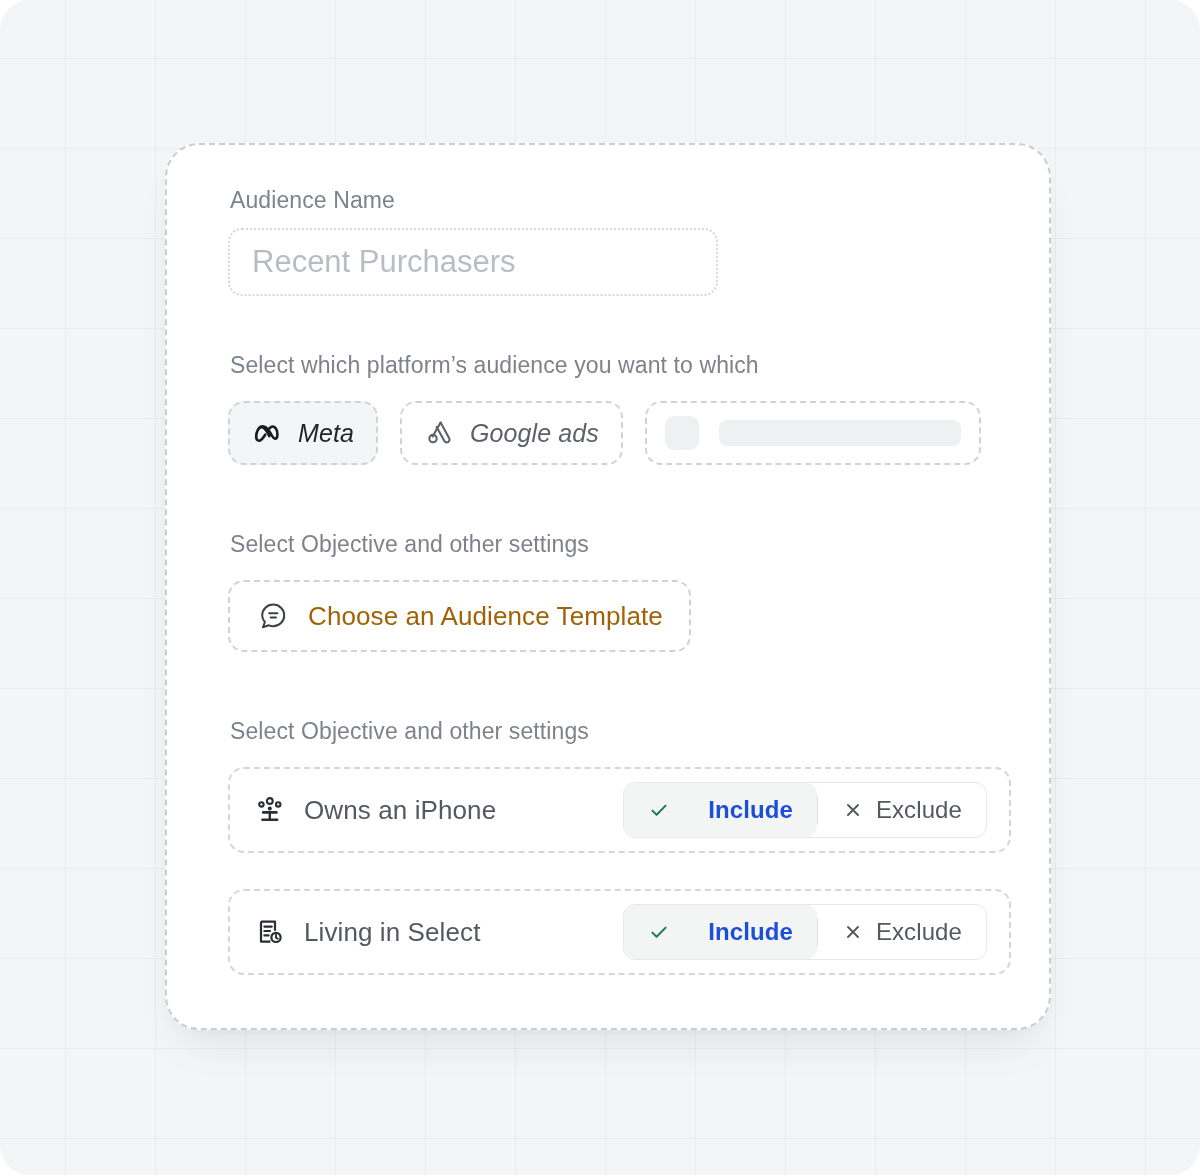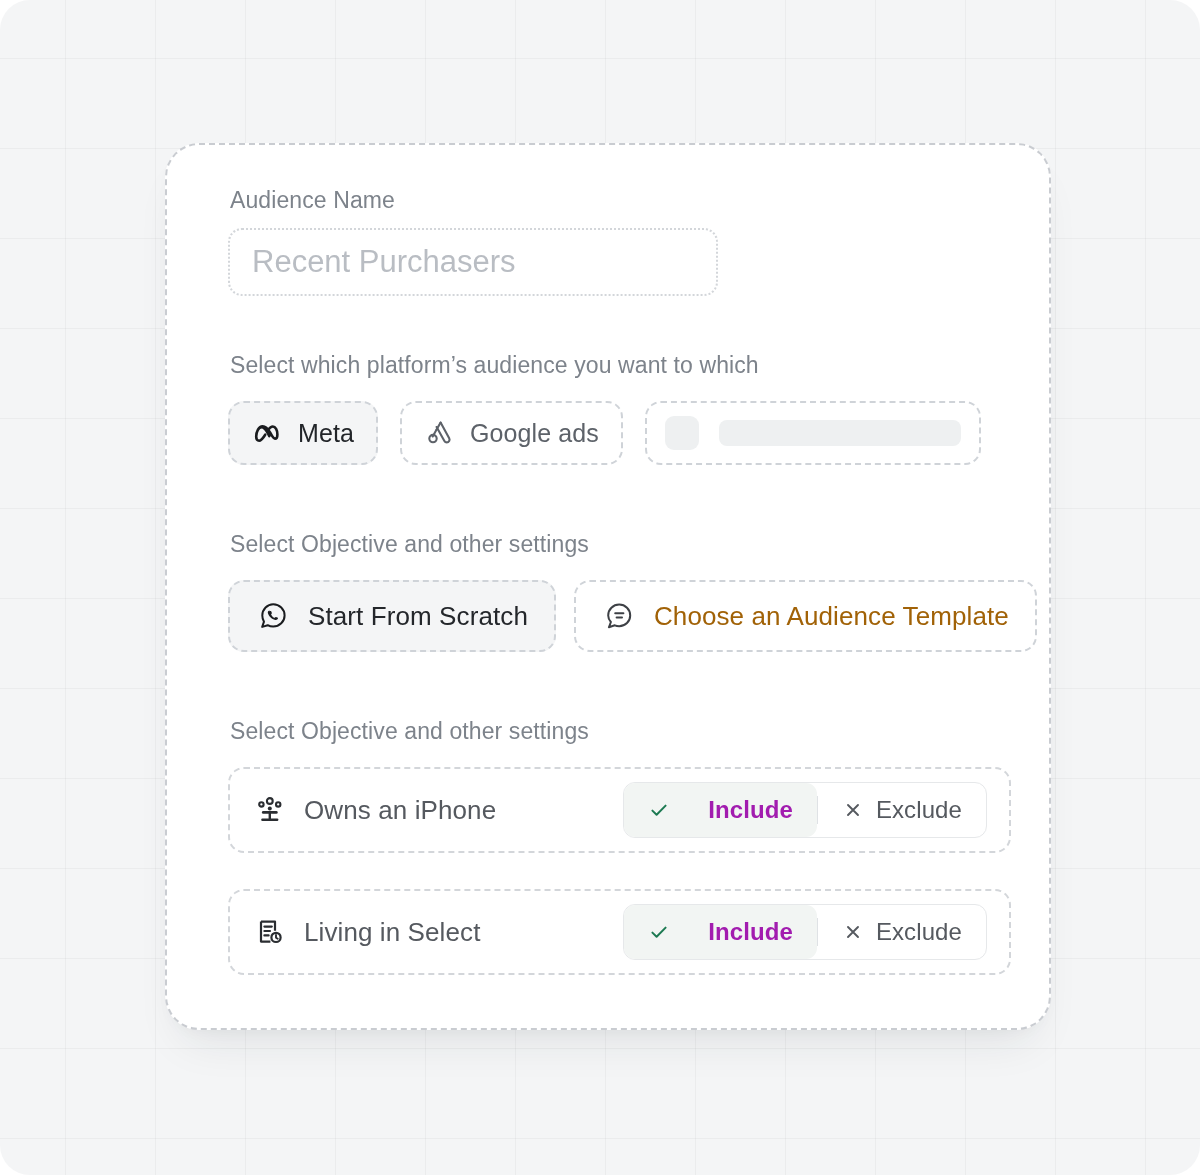--- a/index.html
+++ b/index.html
@@ -95,20 +95,21 @@
     align-items: center;
     gap: 14px;
     box-sizing: border-box;
     height: 64px;
     padding: 0 22px;
     border: 2px dashed #cfd3d8;
     border-radius: 16px;
     background: #ffffff;
     cursor: pointer;
     white-space: nowrap;
+    font-style: italic;
   }
   .chip.selected {
     background: #f4f5f6;
   }
   .chip-label {
     font-size: 25px;
     color: #5d6269;
     letter-spacing: 0.1px;
   }
   .chip.selected .chip-label {
@@ -246,21 +247,21 @@
   }
   .ie-option.include {
     background: #f2f5f3;
     border-radius: 11px;
   }
   .ie-text {
     font-size: 24px;
     letter-spacing: 0.1px;
   }
   .ie-option.include .ie-text {
-    color: #a21caf;
+    color: #1d4ed8;
     font-weight: 600;
     margin-left: 26px;
   }
   .ie-option.exclude .ie-text {
     color: #55595f;
   }
   .ie-divider {
     width: 1px;
     height: 28px;
     background: #dfe2e5;
@@ -318,29 +319,20 @@
       </div>
 
     </div>
 
     <div class="block-gap-2"></div>
 
     <div class="section-heading">Select Objective and other settings</div>
 
     <div class="obj-row">
 
-      <div class="obj-chip selected">
-        <span class="obj-icon">
-          <svg width="30" height="30" viewBox="0 0 30 30" fill="none" xmlns="http://www.w3.org/2000/svg">
-            <path d="M15.2 3.2c6.3 0 11.4 5.0 11.4 11.2 0 6.2-5.1 11.2-11.4 11.2-2.0 0-3.9-0.5-5.5-1.4l-5.5 1.7 1.8-5.2c-1.1-1.8-1.7-3.9-1.7-6.2 0-6.2 5.1-11.3 10.9-11.3Z" stroke="#1a1c1f" stroke-width="2" stroke-linejoin="round"></path>
-            <path d="M11.6 10.4c0.4-0.5 0.9-0.5 1.3-0.4 0.4 0.1 0.7 1.3 0.9 1.8 0.2 0.5-0.1 0.8-0.4 1.1-0.3 0.3-0.4 0.5-0.2 0.9 0.5 1.1 1.8 2.4 2.9 2.9 0.4 0.2 0.7 0.1 0.9-0.2 0.3-0.3 0.6-0.6 1.1-0.4 0.5 0.2 1.7 0.5 1.8 0.9 0.1 0.4 0.1 0.9-0.4 1.3-0.5 0.4-1.3 0.8-2.3 0.6-1.7-0.3-3.5-1.4-4.8-2.7-1.3-1.3-2.4-3.1-2.6-4.5-0.1-0.8 0.2-1.3 0.6-1.7l1.2-0.6Z" fill="#1a1c1f"></path>
-          </svg>
-        </span>
-        <span class="obj-label">Start From Scratch</span>
-      </div>
 
       <div class="obj-chip">
         <span class="obj-icon">
           <svg width="30" height="30" viewBox="0 0 30 30" fill="none" xmlns="http://www.w3.org/2000/svg">
             <path d="M15.2 3.6c6.1 0 11.0 4.8 11.0 10.8 0 6.0-4.9 10.8-11.0 10.8-1.6 0-3.1-0.3-4.4-0.9l-5.9 2.0 2.0-5.3c-1.7-1.9-2.7-4.3-2.7-6.6 0-6.0 4.9-10.8 11.0-10.8Z" stroke="#3d4045" stroke-width="2" stroke-linejoin="round"></path>
             <path d="M11.2 12.2h8.2M12.6 16.4h5.4" stroke="#3d4045" stroke-width="2" stroke-linecap="round"></path>
           </svg>
         </span>
         <span class="obj-label">Choose an Audience Template</span>
       </div>

